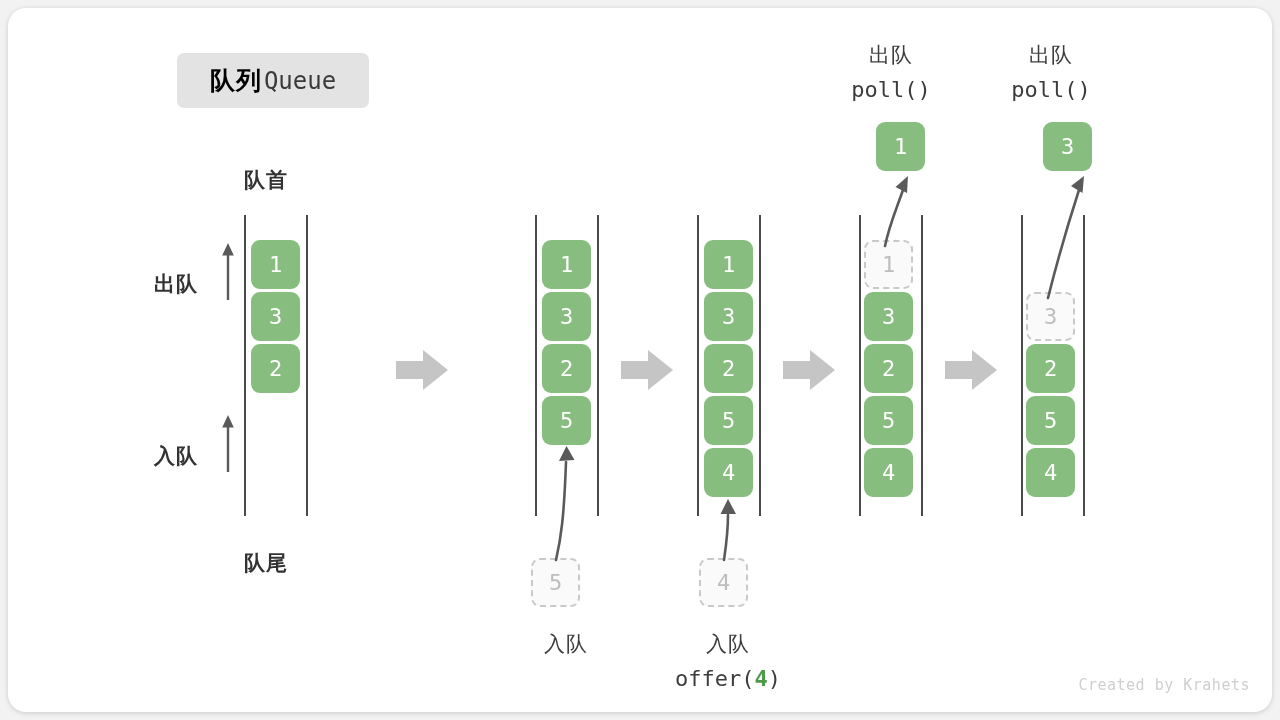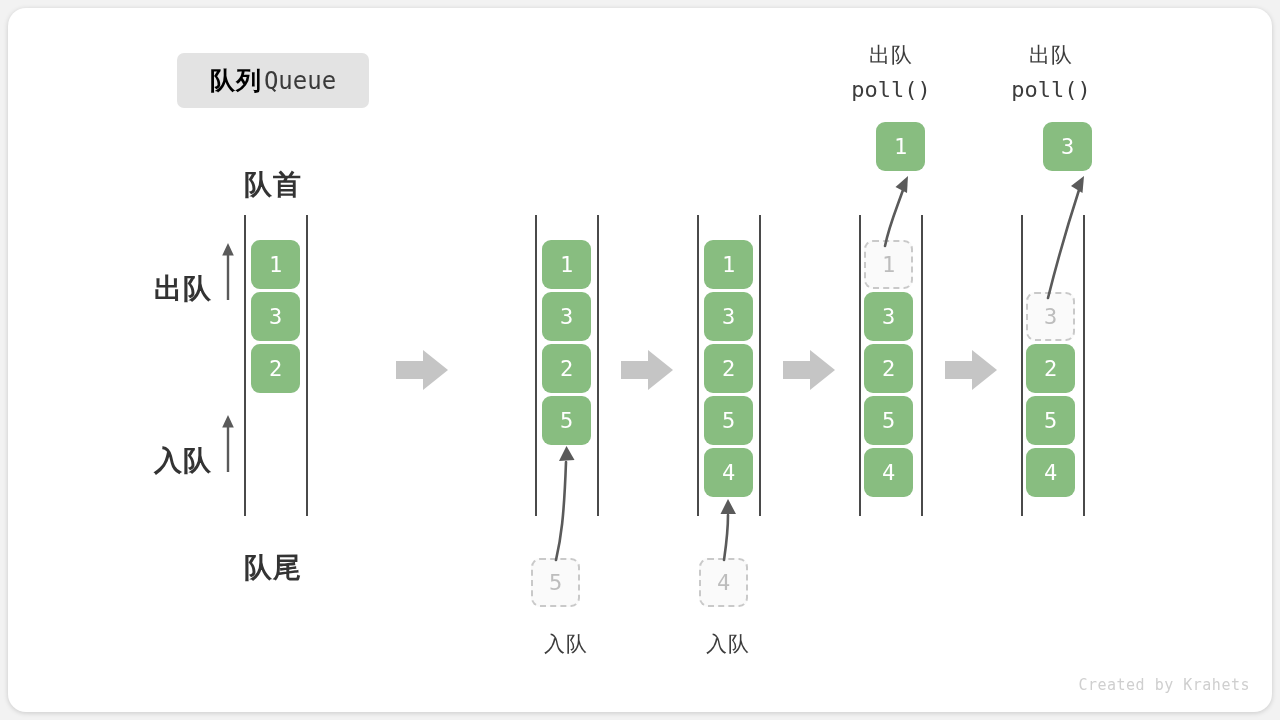--- a/index.html
+++ b/index.html
@@ -53,21 +53,21 @@
   #title-badge .en {
     font-family: "DejaVu Sans Mono", monospace;
     font-size: 24px;
     color: #3a3a3a;
     margin-left: 2px;
   }
 
   
   .abs { position: absolute; }
   .cn-bold {
-    font-size: 28px;
+    font-size: 21px;
     font-weight: bold;
     color: #333333;
     letter-spacing: 1px;
     white-space: nowrap;
   }
   .caption {
     text-align: center;
     white-space: nowrap;
     line-height: 35px;
   }
@@ -209,20 +209,21 @@
 
       <div class="cell ghost" style="left:691px; top:550px;">4</div>
 
       <svg class="curve" style="left:690px; top:483px;" width="80" height="72">
         <path d="M 26 69 C 28 55, 30 42, 30 24" stroke="#5a5a5a" stroke-width="2.6" fill="none" stroke-linecap="round"></path>
         <polygon points="30,8 22.5,23 38,23" fill="#5a5a5a"></polygon>
       </svg>
 
       <div class="abs caption" style="left:620px; top:618px; width:200px;">
         <span class="l1">入队</span>
+        <span class="l2"><span>offer(</span><span class="num">4</span><span>)</span></span>
       </div>
     </div>
 
     <svg class="flow-arrow" style="left:775px; top:340px;" width="55" height="44">
       <polygon points="0,13 27,13 27,2 52,22 27,42 27,31 0,31" fill="#c5c5c5"></polygon>
     </svg>
 
     <div>
       <div class="rail" style="left:851px; top:207px; height:301px;"></div>
       <div class="rail" style="left:913px; top:207px; height:301px;"></div>

